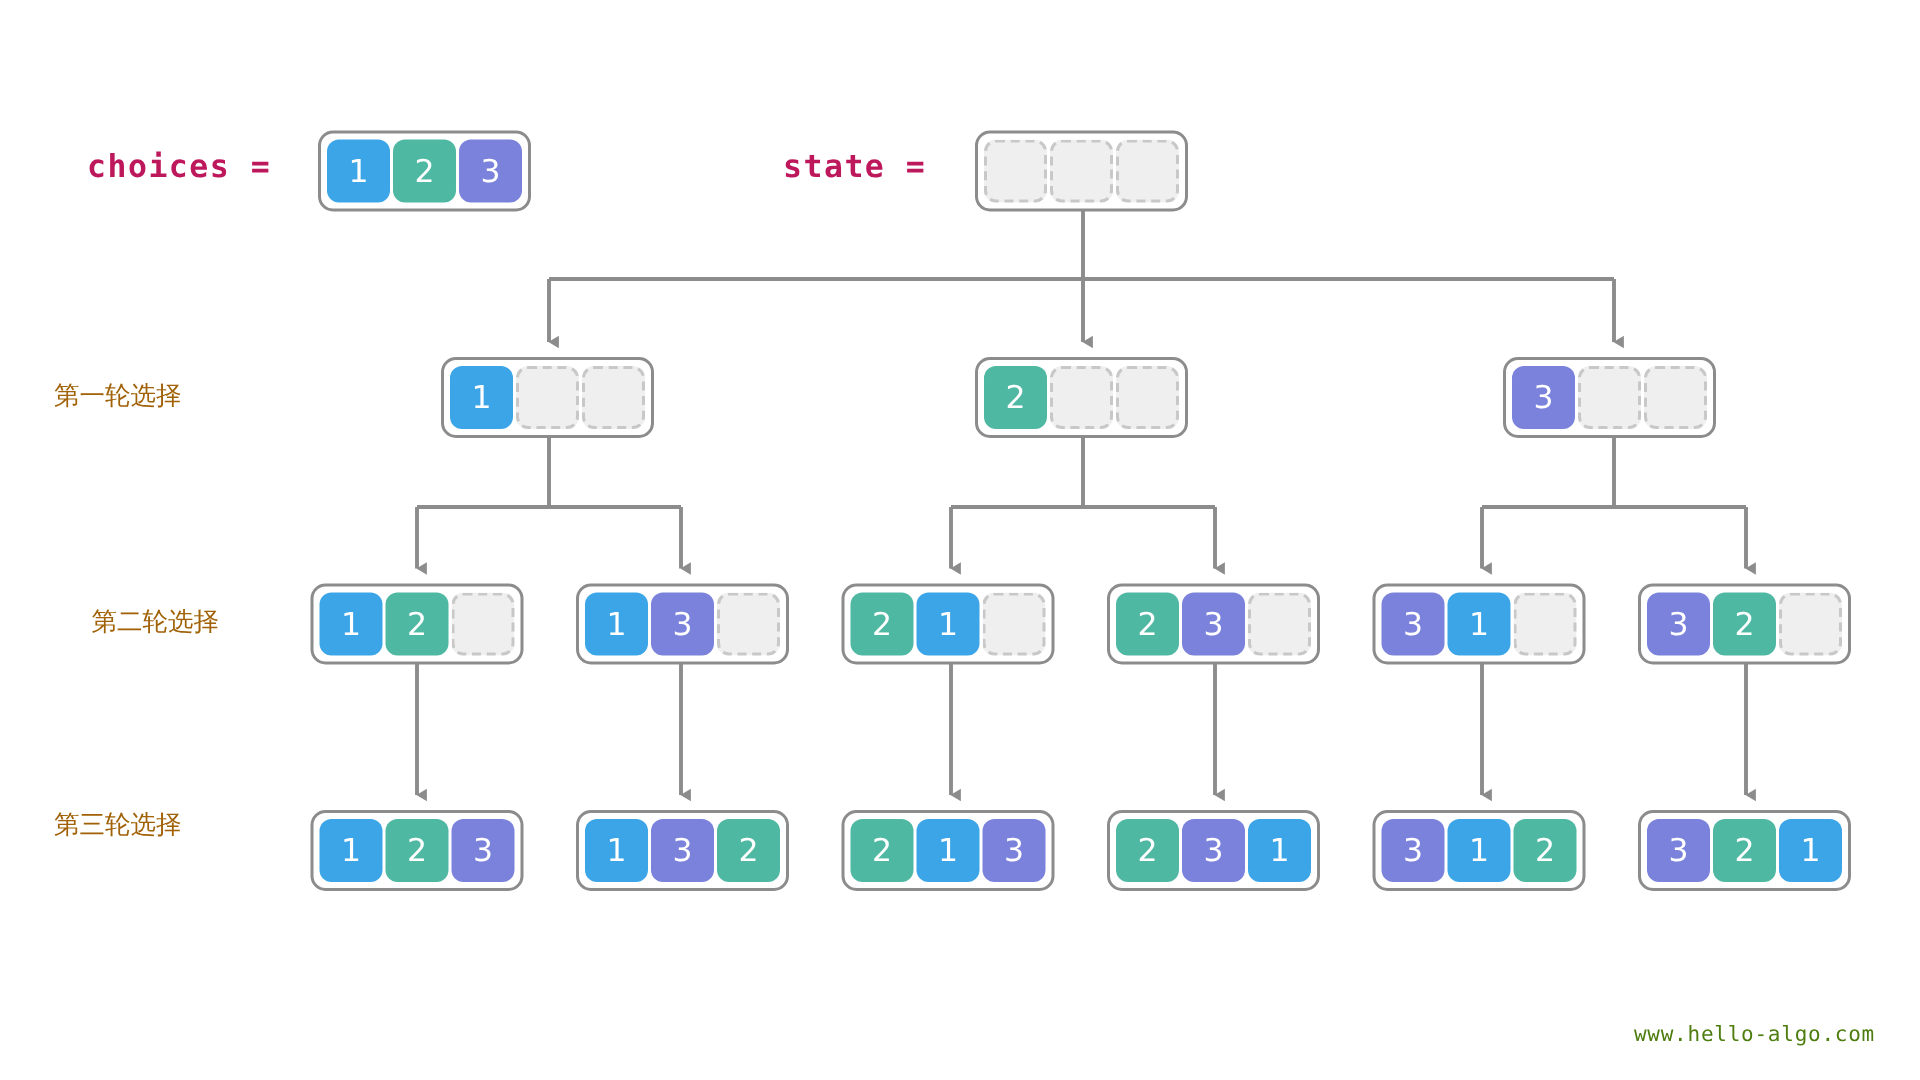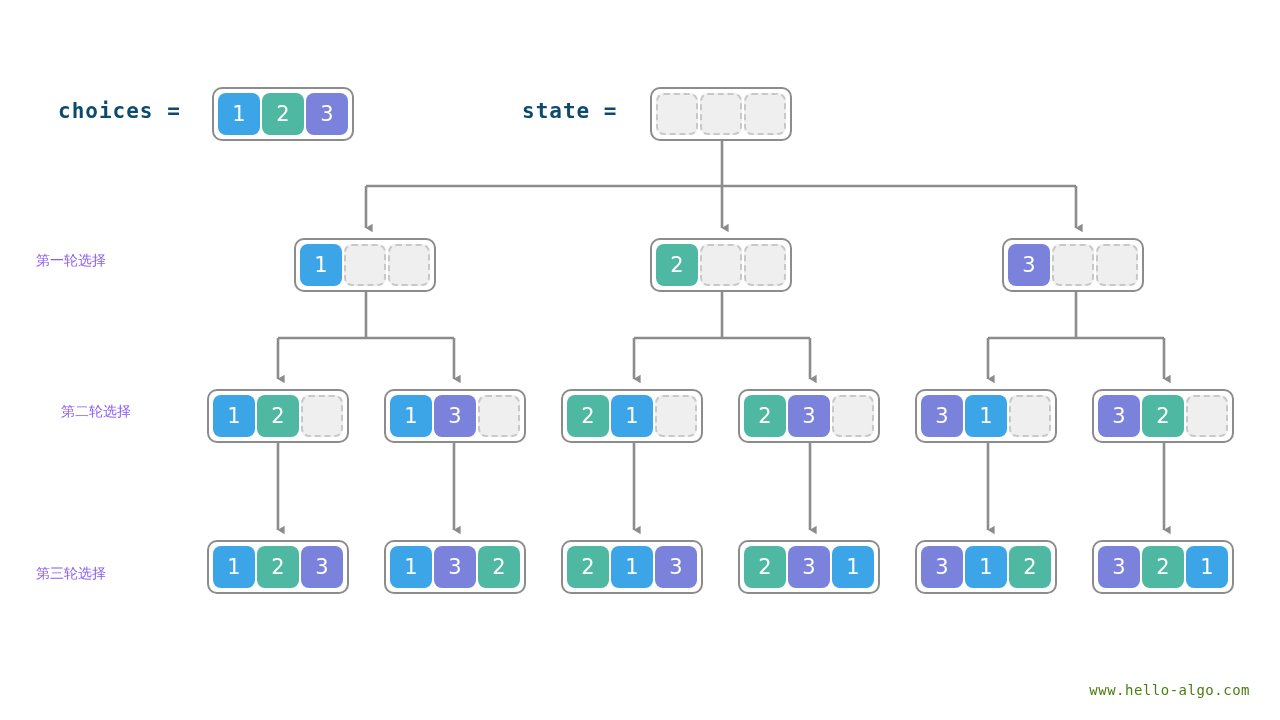--- a/index.html
+++ b/index.html
@@ -28,31 +28,31 @@
     height: 720px;
     pointer-events: none;
   }
 
   
   .mono-label {
     position: absolute;
     font-family: "DejaVu Sans Mono", "Liberation Mono", monospace;
     font-size: 21px;
     font-weight: bold;
-    color: #0c4a6e;
+    color: #be185d;
     white-space: nowrap;
     letter-spacing: 1px;
   }
 
   
   .row-label {
     position: absolute;
     font-family: "DejaVu Sans", "Liberation Sans", sans-serif;
-    font-size: 14px;
-    color: #8b5cf6;
+    font-size: 17px;
+    color: #a16207;
     white-space: nowrap;
   }
 
   
   .array {
     position: absolute;
     display: flex;
     align-items: center;
     gap: 2px;
     background: #ffffff;
@@ -153,21 +153,21 @@
     </div>
 
   <div class="array" id="state-array" style="left:650px; top:87px;">
       <div class="cell empty"></div>
       <div class="cell empty"></div>
       <div class="cell empty"></div>
     </div>
 
   <div class="row-label" style="left:36px; top:252px;">第一轮选择</div>
   <div class="row-label" style="left:36px; top:403px;margin-left:25px;">第二轮选择</div>
-  <div class="row-label" style="left:36px; top:565px;">第三轮选择</div>
+  <div class="row-label" style="left:36px; top:538px;">第三轮选择</div>
 
   <div class="array" style="left:294px; top:238px;">
       <div class="cell c1">1</div>
       <div class="cell empty"></div>
       <div class="cell empty"></div>
     </div>
   <div class="array" style="left:650px; top:238px;">
       <div class="cell c2">2</div>
       <div class="cell empty"></div>
       <div class="cell empty"></div>

